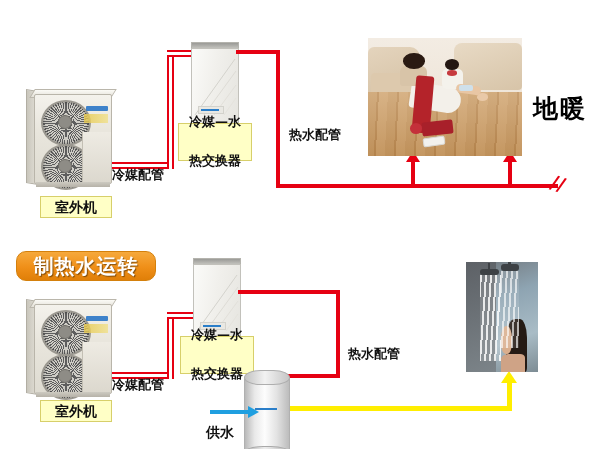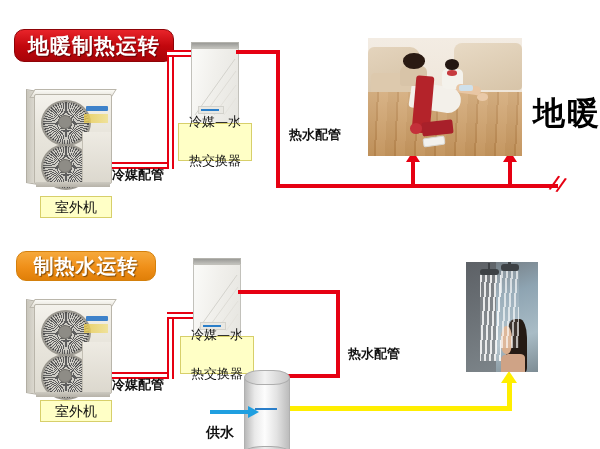--- a/index.html
+++ b/index.html
@@ -35,38 +35,38 @@
     background:linear-gradient(180deg,#f6a93c 0%,#ef8f18 55%,#e07f08 100%);
     border:1px solid #d4800c;
   }
 
   
   .ylabel{
     position:absolute;
     background:#ffffc6;
     border:1px solid #d7cf6a;
     color:#111;
-    font-weight:normal;
+    font-weight:bold;
     display:flex;flex-direction:column;align-items:center;justify-content:center;
     line-height:1.15;
     box-sizing:border-box;
     text-align:center;
     gap:24px;
   }
   .plain{
     position:absolute;
     color:#111;
     font-weight:bold;
     white-space:nowrap;
   }
   .bigword{
     position:absolute;
     color:#000;
     font-weight:bold;
-    font-size:32px;
+    font-size:25px;
     letter-spacing:2px;
     white-space:nowrap;
   }
 
   
   .pipe{position:absolute;background:#e60012;}
   .pipe-y{position:absolute;background:#ffee00;}
   .pipe-b{position:absolute;background:#1f9fe0;}
 
   
@@ -262,21 +262,20 @@
   .ph-shower .shoulder{position:absolute;left:48%;top:84%;width:34%;height:16%;
     background:#cfa386;border-radius:30% 20% 0 0;}
 
   .imgframe{box-sizing:border-box;}
 </style>
 </head>
 <body>
 
 <div id="stage">
 
-  <div class="banner banner-red">地暖制热运转</div>
 
   <div class="outdoor" style="left:28px;top:86px;width:90px;height:104px;">
     <div class="side"></div>
     <div class="top"></div>
     <div class="body"></div>
     <div class="fan f1"></div>
     <div class="hub h1"></div>
     <div class="fan f2"></div>
     <div class="hub h2"></div>
     <div class="panel"></div>

